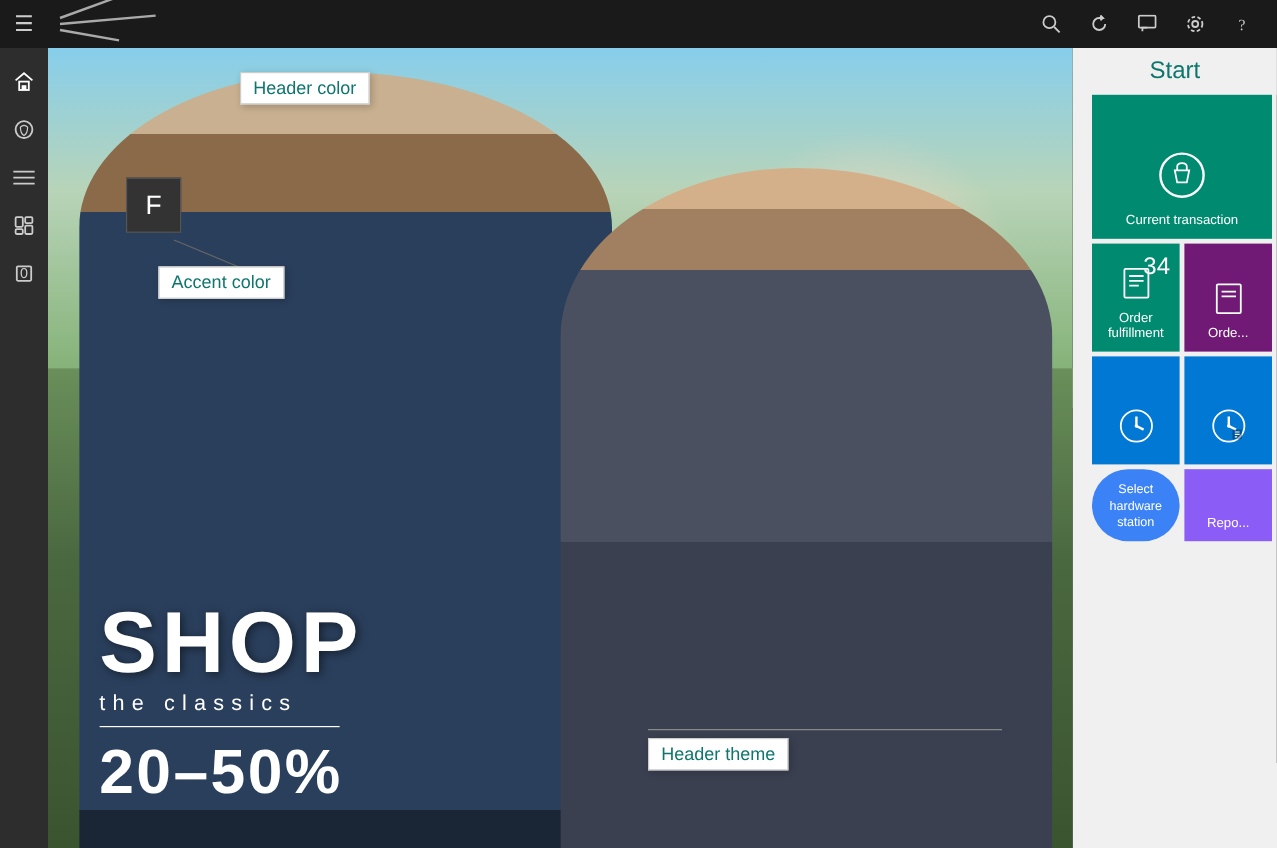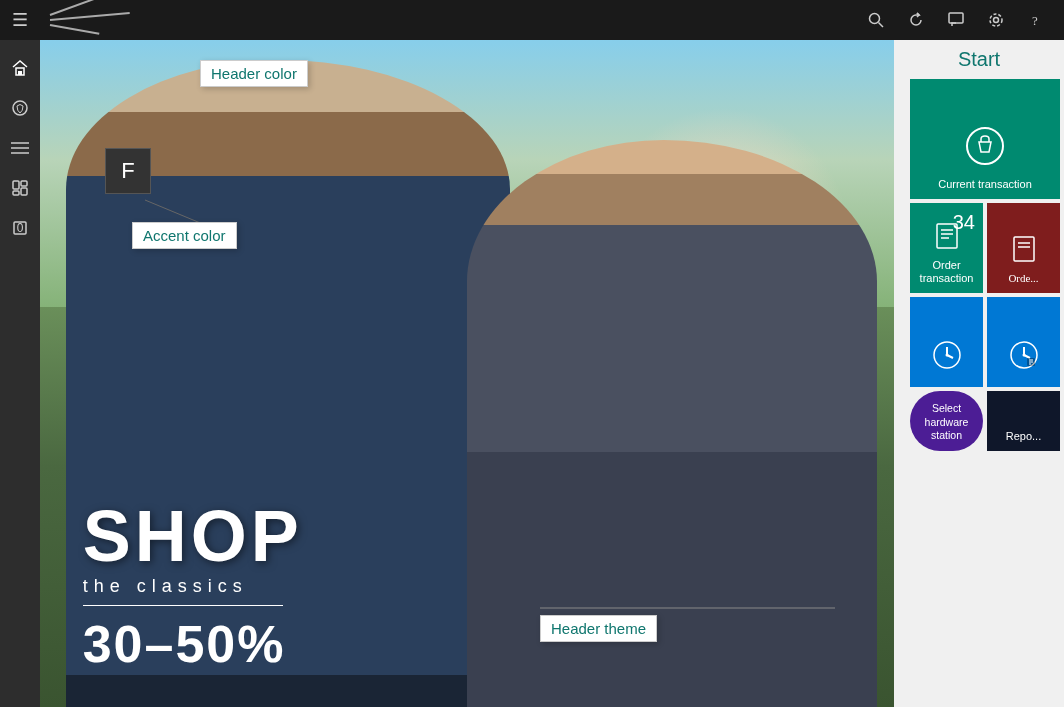--- a/index.html
+++ b/index.html
@@ -236,36 +236,35 @@
     }
     .tile-current {
       background: #008a70;
       grid-column: span 2;
       height: 120px;
     }
     .tile-order {
       background: #008a70;
     }
     .tile-order-next {
-      background: #7f1d1d;
-      font-family: Liberation Serif, serif;
+      background: #701a75;
     }
     .tile-clock1 {
       background: #0078d4;
     }
     .tile-clock2 {
       background: #0078d4;
     }
     .tile-hw {
-      background: #4c1d95;
+      background: #3b82f6;
       height: 60px;
       border-radius: 30px;
     }
     .tile-rep {
-      background: #0f172a;
+      background: #8b5cf6;
       height: 60px;
     }
 
     .tile-icon {
       font-size: 32px;
       margin-bottom: 4px;
     }
     .tile-icon-sm {
       font-size: 26px;
       margin-bottom: 2px;
@@ -380,21 +379,21 @@
     </div>
 
     <div style="position:absolute;top:15%;right:2%;width:48%;height:85%;overflow:hidden;">
       <div style="width:100%;height:100%;background:linear-gradient(180deg, #d4b08a 0% 6%, #a08060 6% 15%, #4a5060 15% 55%, #3a4050 55% 100%);border-radius:48% 52% 0 0/25% 25% 0 0;"></div>
     </div>
 
     <div class="hero-text">
       <div class="hero-shop">SHOP</div>
       <div class="hero-classics">the classics</div>
       <div class="hero-divider"></div>
-      <div class="hero-discount">30–50%</div>
+      <div class="hero-discount">20–50%</div>
     </div>
 
     <div class="f-box">
       <span>F</span>
     </div>
 
     <div class="tooltip-label tooltip-header-color">
       <span>Header color</span>
     </div>
 
@@ -437,21 +436,21 @@
     <div class="tile tile-order">
       <div class="tile-badge">34</div>
       <div class="tile-icon-sm">
         <svg width="28" height="28" viewBox="0 0 28 28" fill="none">
           <rect x="4" y="2" width="20" height="24" rx="1" stroke="white" stroke-width="1.5"></rect>
           <line x1="8" y1="8" x2="20" y2="8" stroke="white" stroke-width="1.5"></line>
           <line x1="8" y1="12" x2="20" y2="12" stroke="white" stroke-width="1.5"></line>
           <line x1="8" y1="16" x2="16" y2="16" stroke="white" stroke-width="1.5"></line>
         </svg>
       </div>
-      <div class="tile-label">Order transaction</div>
+      <div class="tile-label">Order fulfillment</div>
     </div>
 
     <div class="tile tile-order-next" style="overflow:hidden;">
       <div class="tile-icon-sm">
         <svg width="28" height="28" viewBox="0 0 28 28" fill="none">
           <rect x="4" y="2" width="20" height="24" rx="1" stroke="white" stroke-width="1.5"></rect>
           <line x1="8" y1="8" x2="20" y2="8" stroke="white" stroke-width="1.5"></line>
           <line x1="8" y1="12" x2="20" y2="12" stroke="white" stroke-width="1.5"></line>
         </svg>
       </div>

